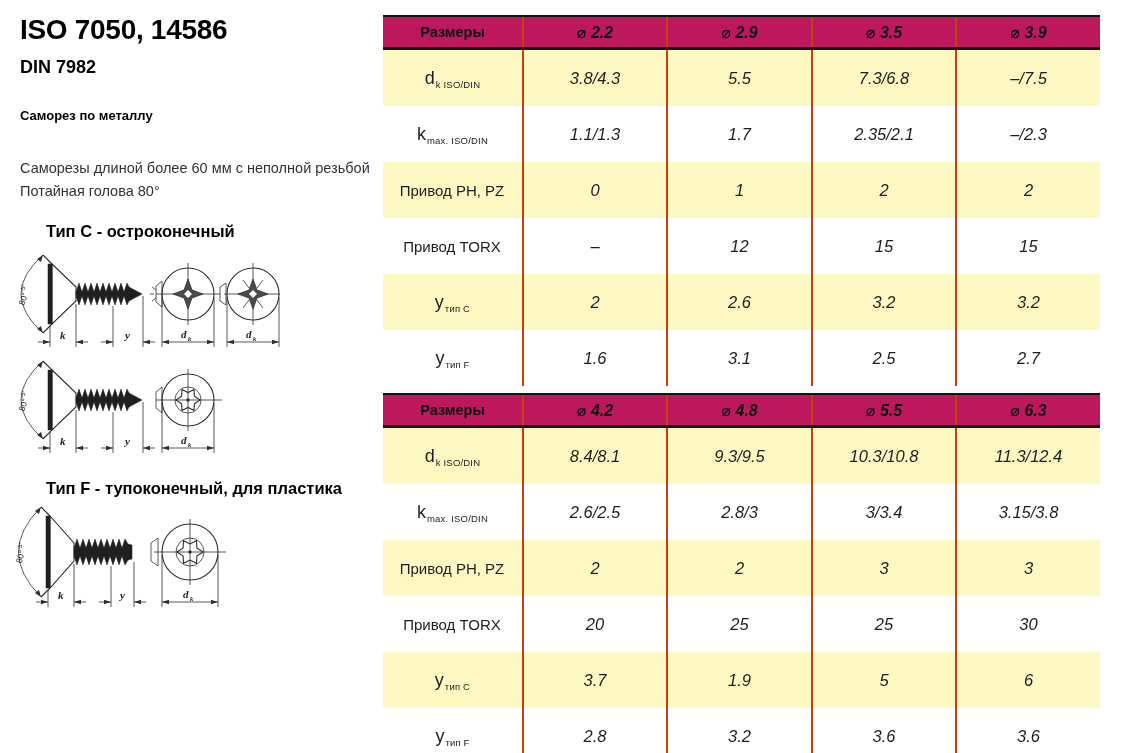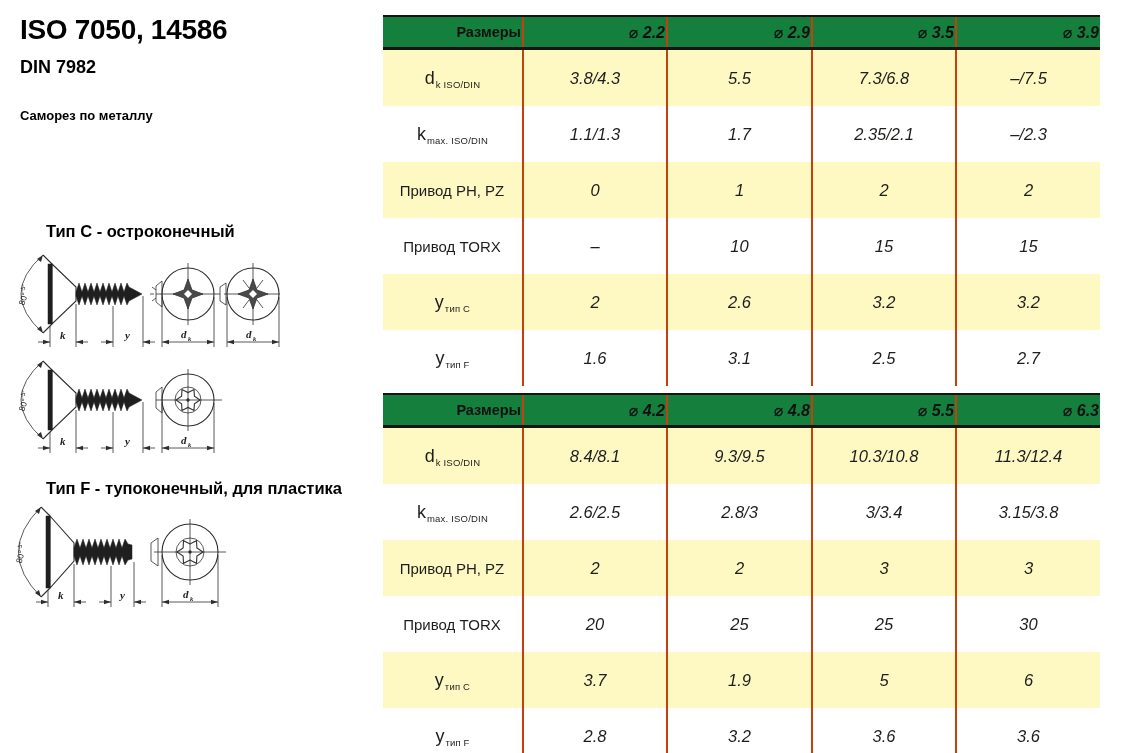--- a/index.html
+++ b/index.html
@@ -22,39 +22,43 @@
   .drw .arrow{fill:#2e2e2e;stroke:none;}
   .drw .recess{fill:#4a4a4a;stroke:#2e2e2e;stroke-width:0.8;}
   .drw .hole{fill:#ffffff;stroke:none;}
   .drw text{fill:#1d1d1b;font-family:"Liberation Serif","DejaVu Serif",serif;
             font-style:italic;font-weight:700;font-size:11px;}
   .drw text.tiny{font-size:6.5px;}
   .drw text.ang{font-size:8.5px;font-weight:400;font-family:"Liberation Sans",sans-serif;font-style:normal;}
   
   table.dim{position:absolute;left:383px;width:717px;border-collapse:collapse;table-layout:fixed;}
   #table1{top:15px;} #table2{top:393px;}
-  table.dim th{height:28px;background:#15803d;border-top:2px solid #141414;border-bottom:3px solid #141414;
-               font-size:16px;font-weight:700;text-align:right;color:#111;}
+  table.dim th{height:28px;background:#be185d;border-top:2px solid #141414;border-bottom:3px solid #141414;
+               font-size:16px;font-weight:700;text-align:center;color:#111;}
   table.dim th.hfirst{font-size:14.5px;}
   table.dim td{height:54px;text-align:center;vertical-align:middle;font-size:16.5px;color:#1d1d1b;}
   table.dim td+td, table.dim th+th{border-left:2px solid #c2410c;font-style:italic;}
   table.dim tr.alt td{background:#fef9c3;}
   .rlabel .sym{font-size:18px;}
   .rlabel .txt{font-size:15px;}
   .rlabel .sub{font-size:9.5px;position:relative;top:4px;margin-left:1px;letter-spacing:0.2px;}
 </style>
 </head>
 <body>
 
 <div id="page">
 
   <div class="abs doc-title">ISO 7050, 14586</div>
   <div class="abs doc-standard">DIN 7982</div>
   <div class="abs product-name">
     <div>Саморез по металлу</div>
+  </div>
+  <div class="abs description">
+    <div>Саморезы длиной более 60 мм с неполной резьбой</div>
+    <div>Потайная голова 80°</div>
   </div>
   <div class="abs type-heading type-c">Тип C - остроконечный</div>
   <div class="abs type-heading type-f">Тип F - тупоконечный, для пластика</div>
 
   <svg class="drw" style="left:12px;top:250px;" width="270" height="100" viewBox="0 0 270 100">
     <g>
       <line x1="40" y1="14" x2="31" y2="5"></line>
         <line x1="40" y1="74" x2="31" y2="83"></line>
       <path class="thin" d="M31,5 Q-13,44 31,83"></path>
       <polygon class="arrow" points="31,5 25,9 29,12"></polygon>
@@ -232,21 +236,21 @@
     <tr class="alt">
       <td class="rlabel"><span class="txt">Привод PH, PZ</span><span class="sub"></span></td>
       <td>0</td>
       <td>1</td>
       <td>2</td>
       <td>2</td>
     </tr>
     <tr>
       <td class="rlabel"><span class="txt">Привод TORX</span><span class="sub"></span></td>
       <td>–</td>
-      <td>10</td>
+      <td>12</td>
       <td>15</td>
       <td>15</td>
     </tr>
     <tr class="alt">
       <td class="rlabel"><span class="sym">y</span><span class="sub">тип C</span></td>
       <td>2</td>
       <td>2.6</td>
       <td>3.2</td>
       <td>3.2</td>
     </tr>

